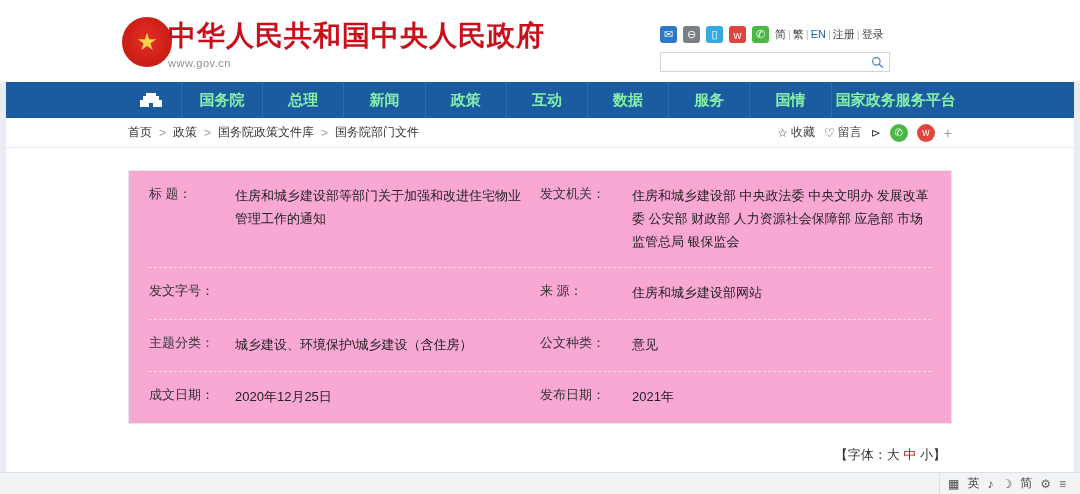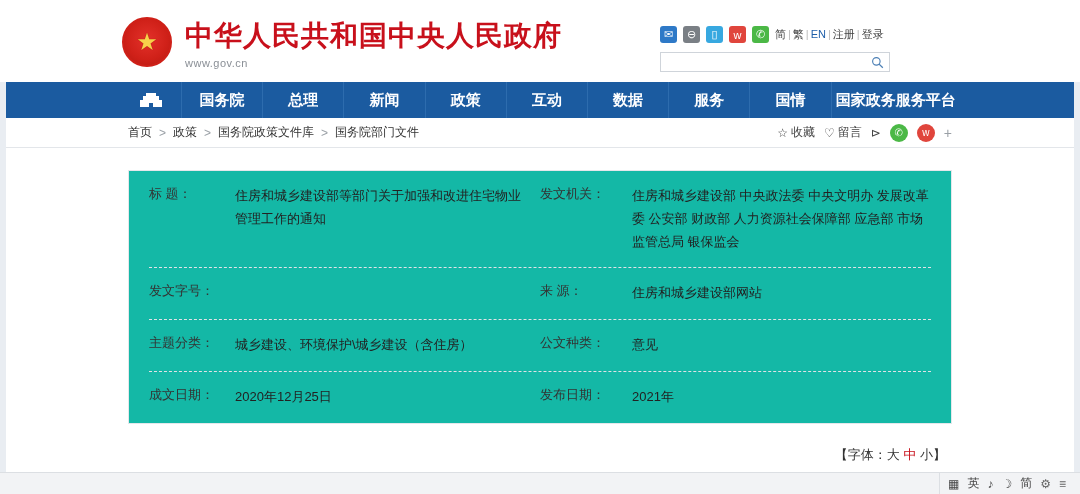--- a/index.html
+++ b/index.html
@@ -41,21 +41,21 @@
     background: radial-gradient(circle at 50% 45%, #e3312a 0%, #cf2018 60%, #b01a12 100%);
     border: 2px solid #cf2018;
     display: flex; align-items: center; justify-content: center;
   }
   .emblem .star {
     color: #f7d14a; font-size: 24px; line-height: 1;
     text-shadow: 0 0 1px #9a1009;
   }
   .title-block {
     position: absolute;
-    left: 185px; top: 22px;
+    left: 168px; top: 22px;
   }
   .gov-title {
     color: #c8101b;
     font-size: 28px;
     font-weight: bold;
     letter-spacing: 1px;
     line-height: 1;
     white-space: nowrap;
   }
   .gov-url {
@@ -121,21 +121,21 @@
     padding-right: 120px;
   }
   .nav-home {
     width: 62px;
     display: flex; align-items: center; justify-content: center;
     border-right: 1px solid #2d6cae;
   }
   .nav-item {
     flex: 1;
     display: flex; align-items: center; justify-content: center;
-    color: #ffffff;
+    color: #86efac;
     font-size: 15px;
     font-weight: bold;
     border-right: 1px solid #2d6cae;
     cursor: pointer;
     white-space: nowrap;
   }
   .nav-item:last-child { border-right: none; }
   .nav-item.wide { flex: 1.6; }
 
   
@@ -167,21 +167,21 @@
   .plus { color: #9aa0a6; font-size: 14px; }
 
   
   .content {
     padding: 0 128px;
     background: #fff;
   }
   .meta-card {
     margin-top: 22px;
     border: 1px solid #e4e7eb;
-    background: #14b8a6;
+    background: #f9a8d4;
     padding: 0 20px;
   }
   .meta-row {
     display: flex;
     border-bottom: 1px dashed #e0e3e7;
     padding: 14px 0;
   }
   .meta-row:last-child { border-bottom: none; }
   .mcell { display: flex; }
   .mcell.left { width: 50%; padding-right: 12px; }

